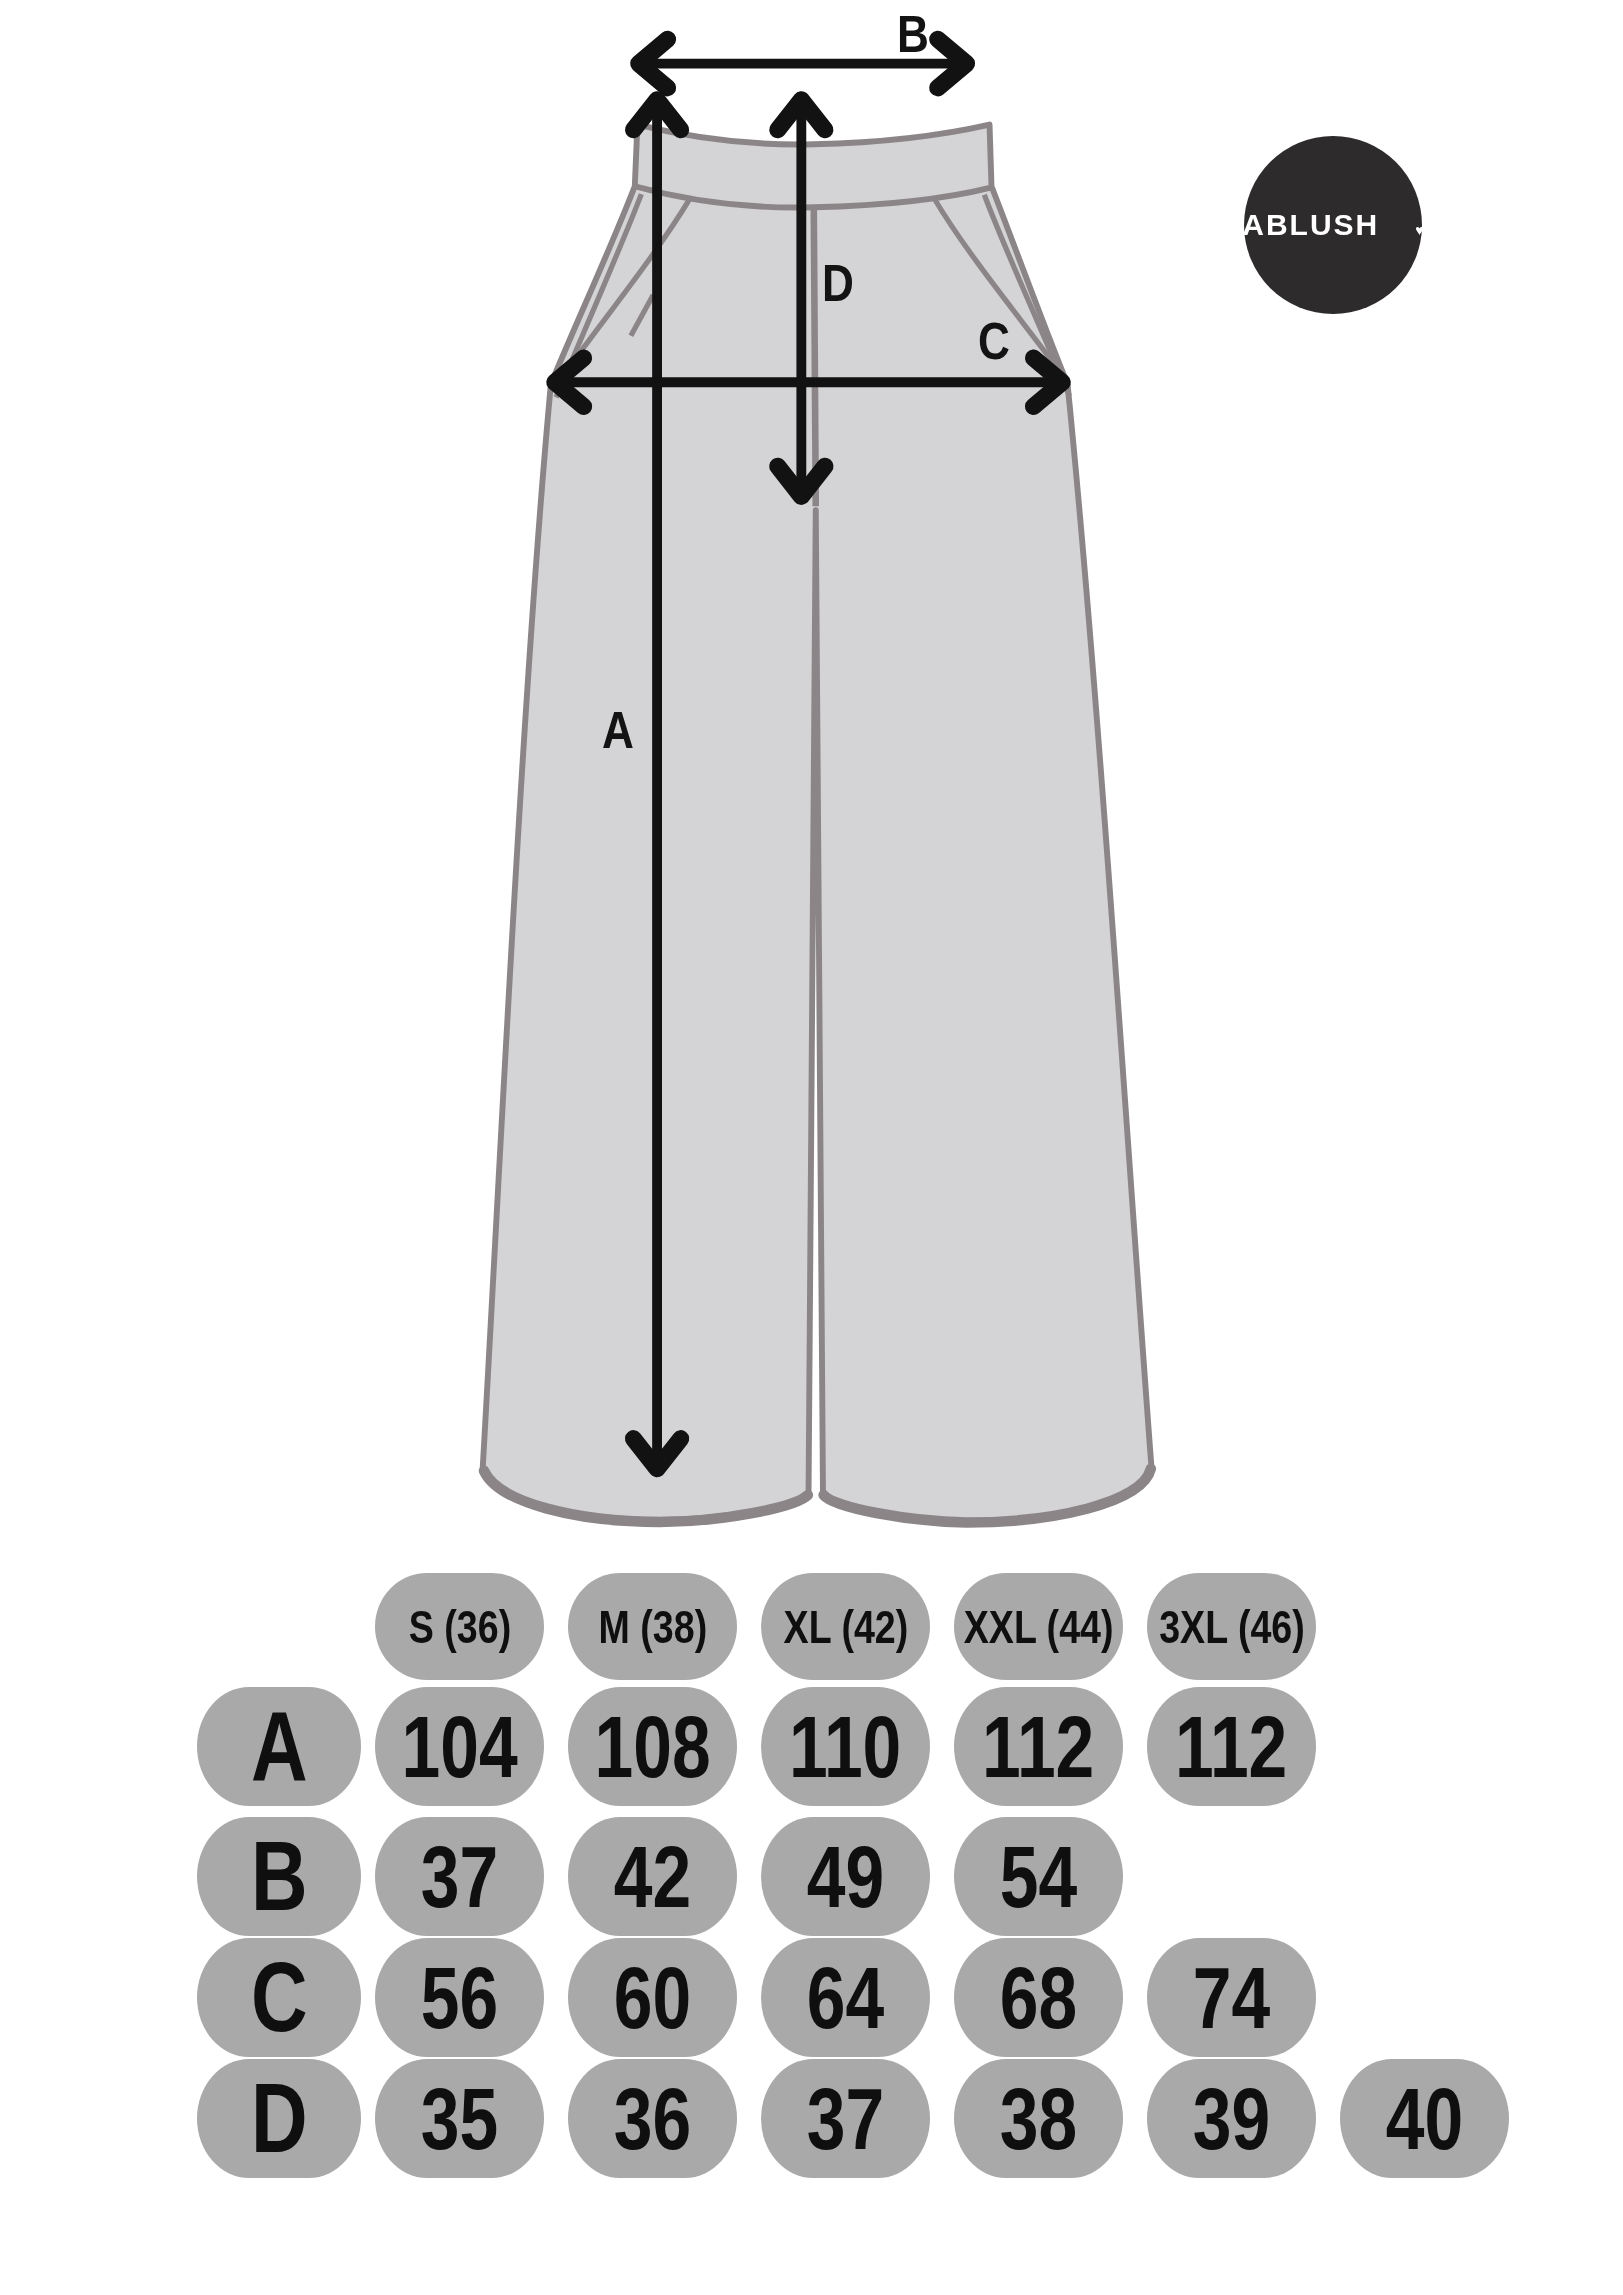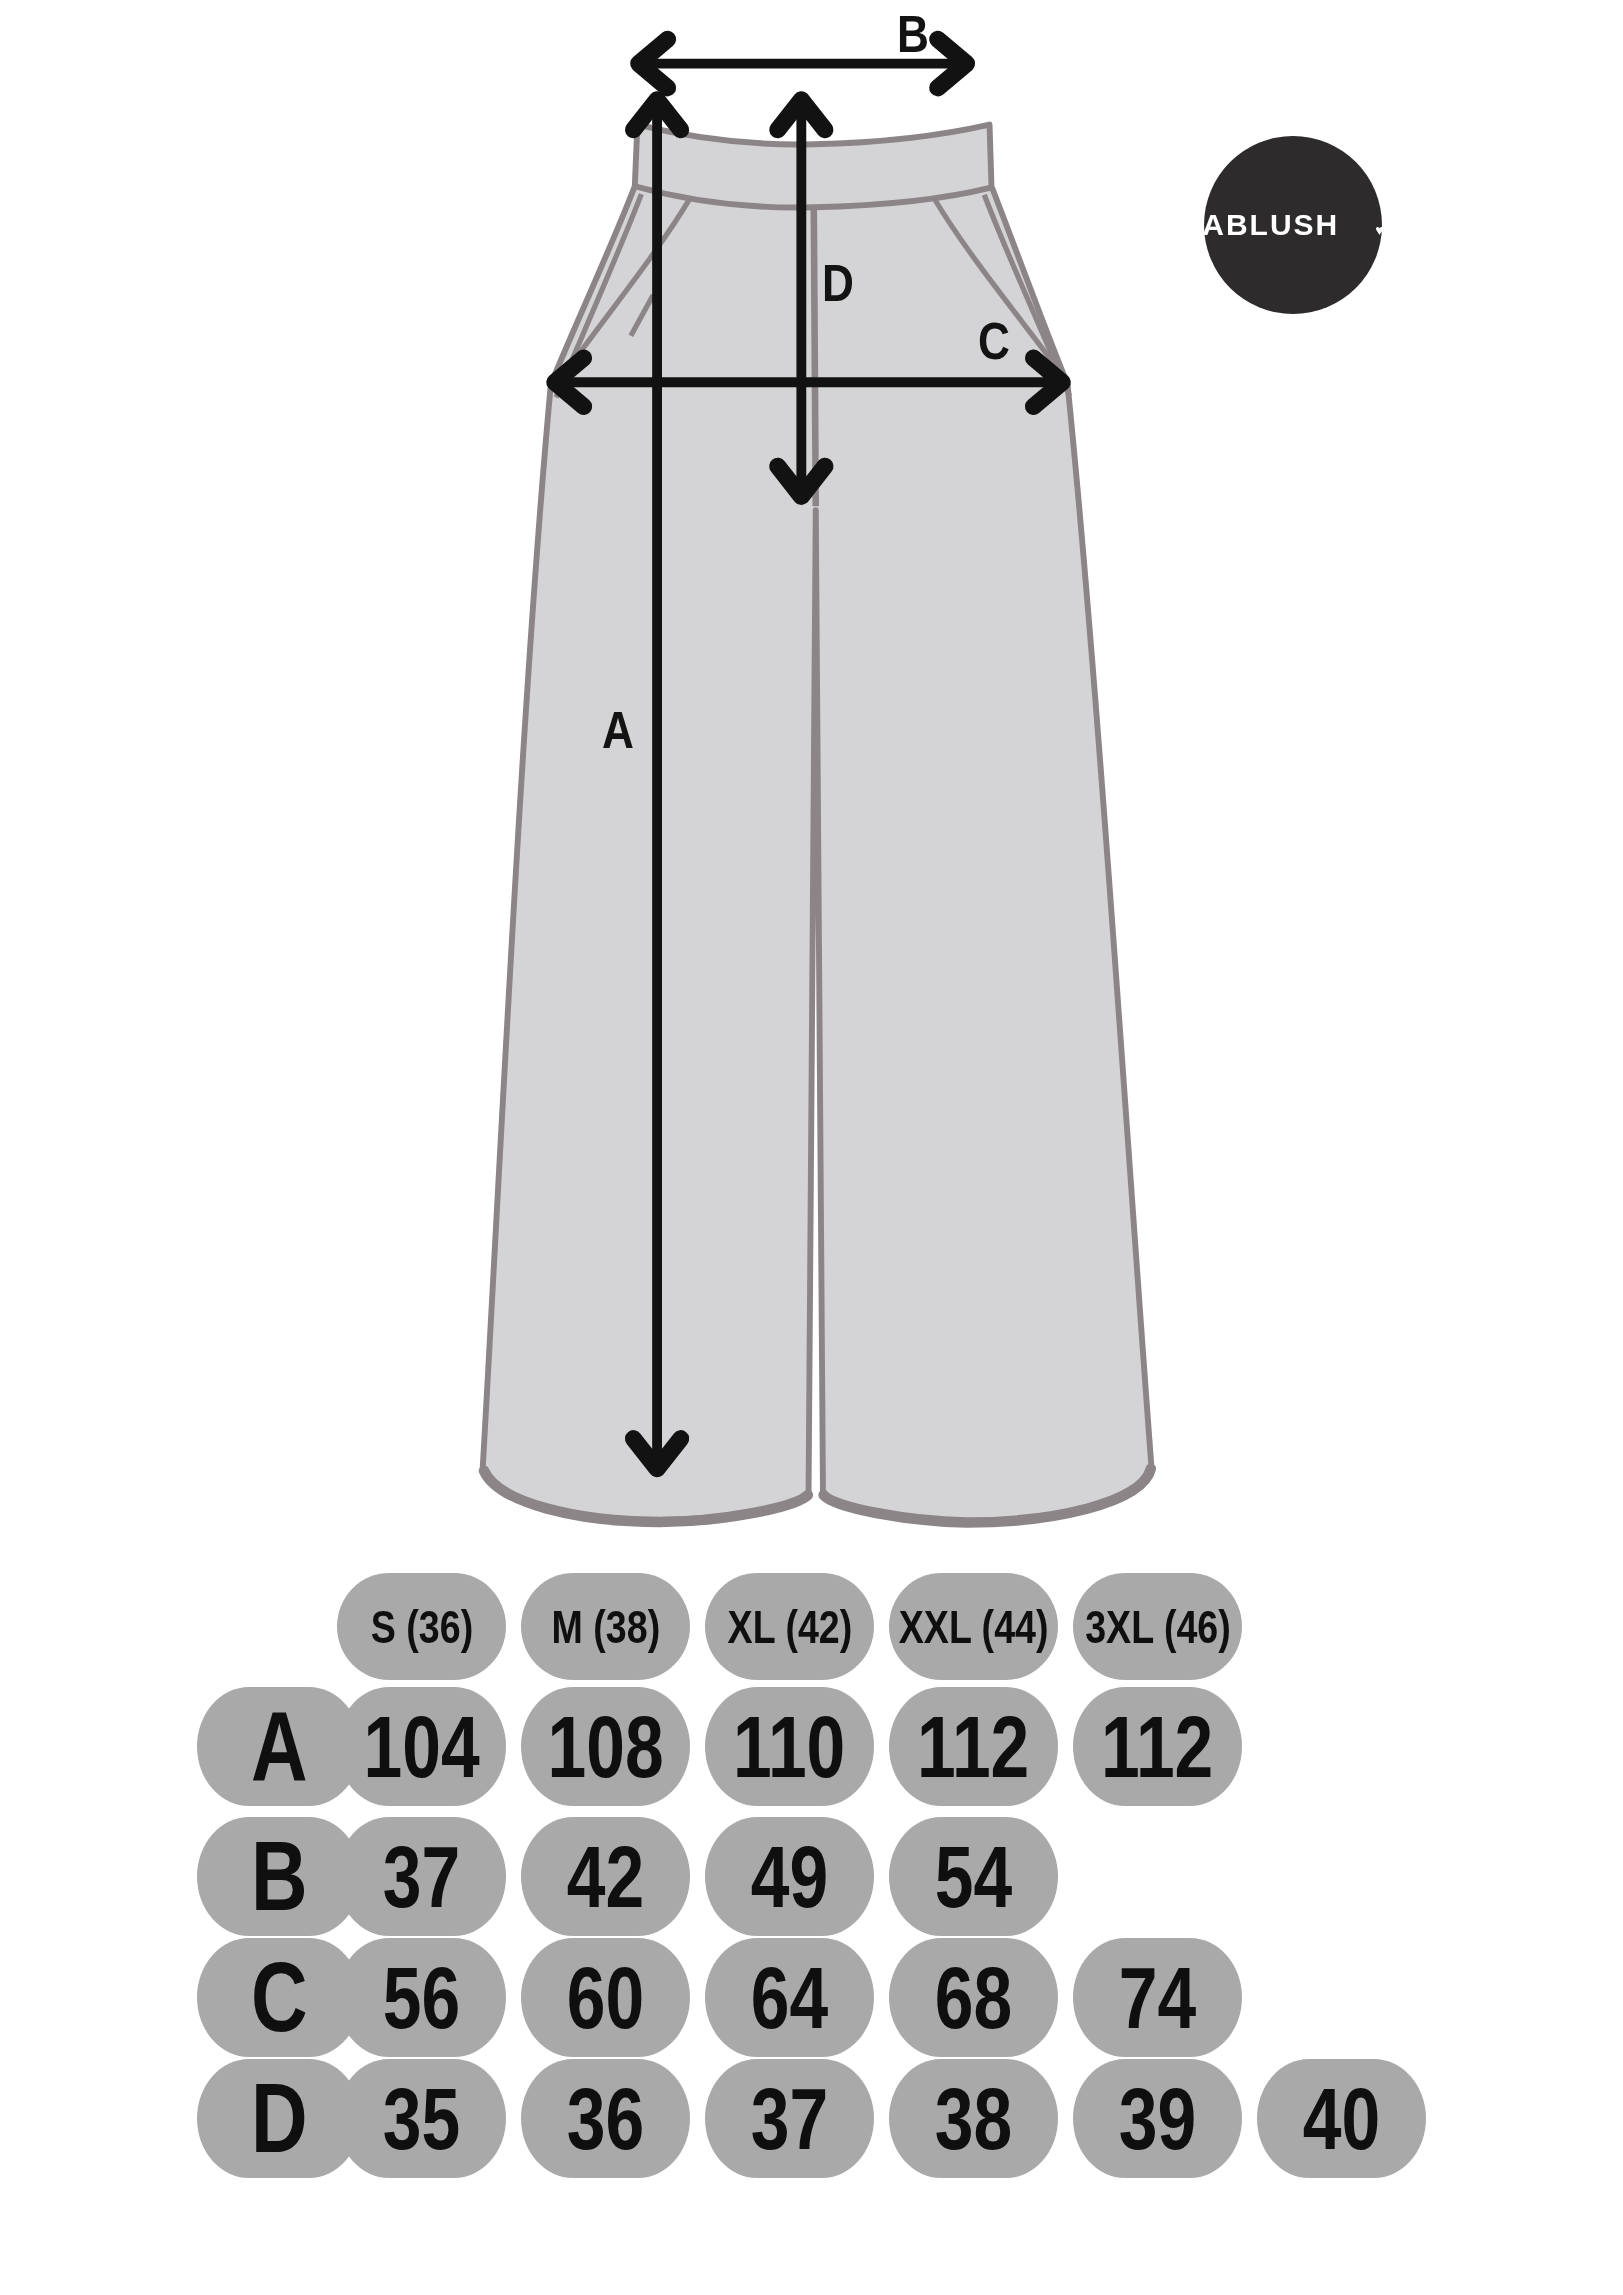--- a/index.html
+++ b/index.html
@@ -16,28 +16,28 @@
   .pants-svg{position:absolute;left:0;top:0;width:1623px;height:2295px}
 
   .measure-label{
     position:absolute;
     font-weight:bold;font-size:52px;color:#131313;
     transform:translate(-50%,-50%) scaleX(.85);
     white-space:nowrap;
   }
 
   .logo{
-    position:absolute;left:1204px;top:136px;width:178px;height:178px;
+    position:absolute;left:1244px;top:136px;width:178px;height:178px;
     border-radius:50%;background:var(--logo-bg);
     display:flex;align-items:center;justify-content:center;color:#fff;gap:34px;
   }
   .logo-text{font-size:30px;font-weight:bold;letter-spacing:2px}
   .logo-heart{font-size:14.4px;margin-left:2px;margin-top:9.2px}
 
-  .table-row{position:absolute;left:337px;display:flex;gap:15px}
+  .table-row{position:absolute;left:375px;display:flex;gap:24px}
   .pill{
     width:169px;background:var(--pill);
     border-radius:52px / 50%;
     display:flex;align-items:center;justify-content:center;
     color:#0f0f0f;
   }
   .row-header .pill{height:107px}
   .row-data .pill{height:119px}
   .label-pill{
     position:absolute;left:197px;width:164px;height:119px;

